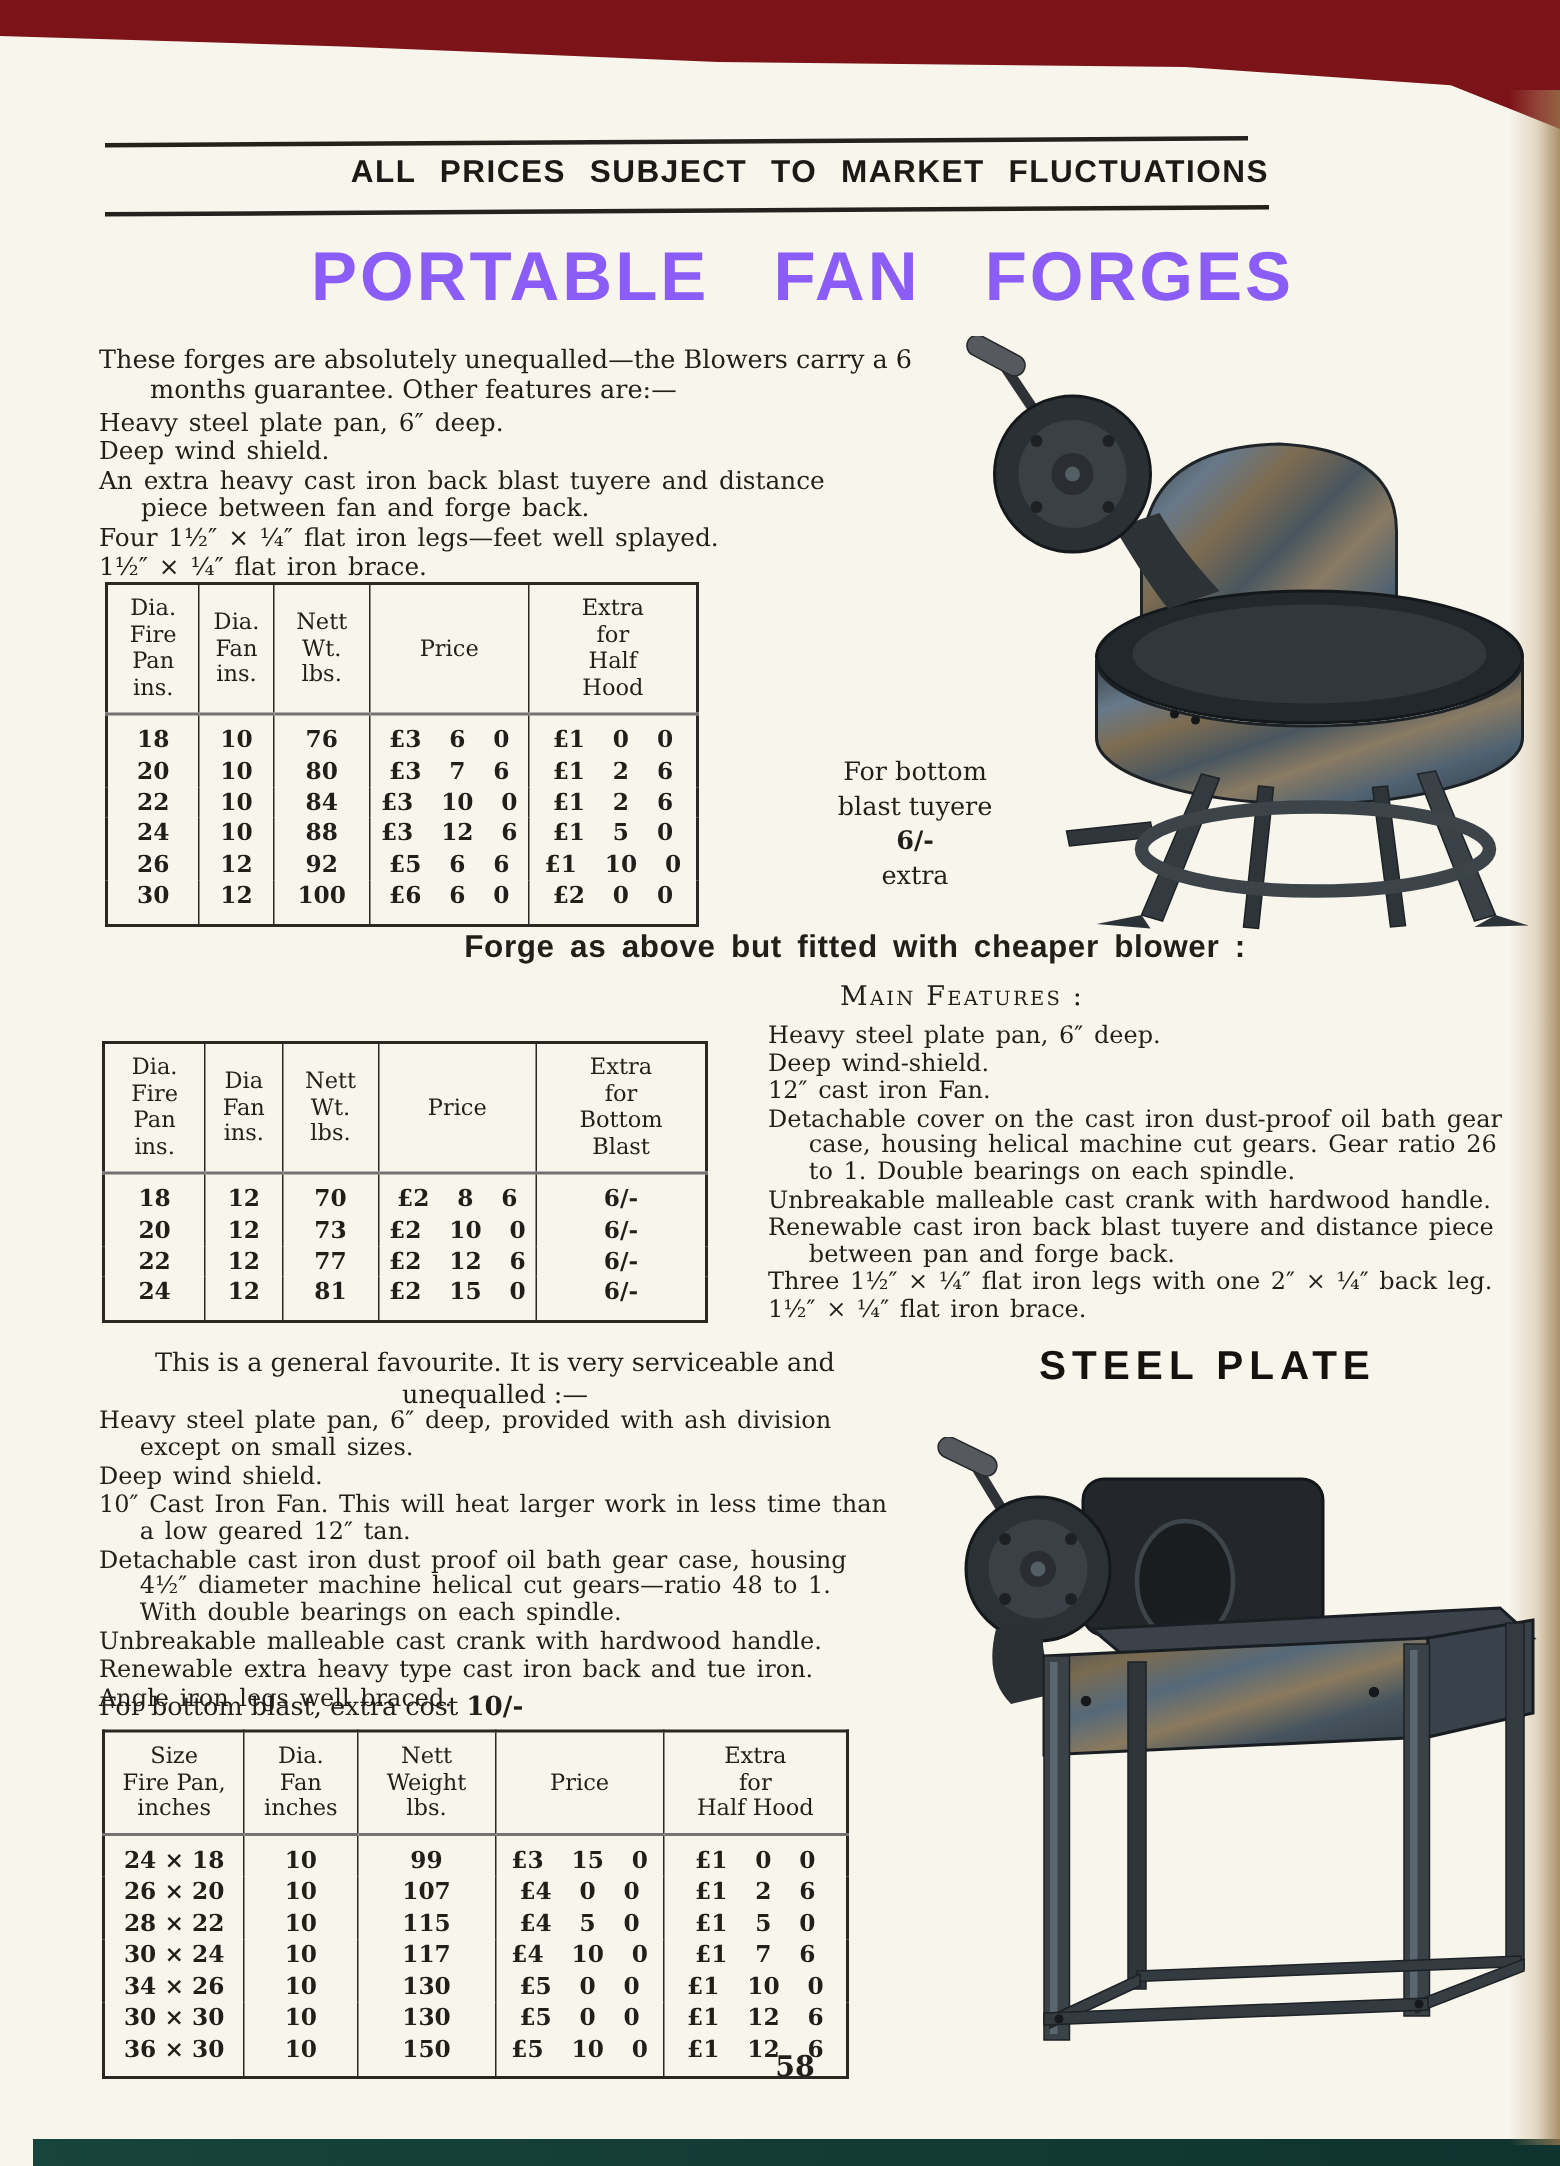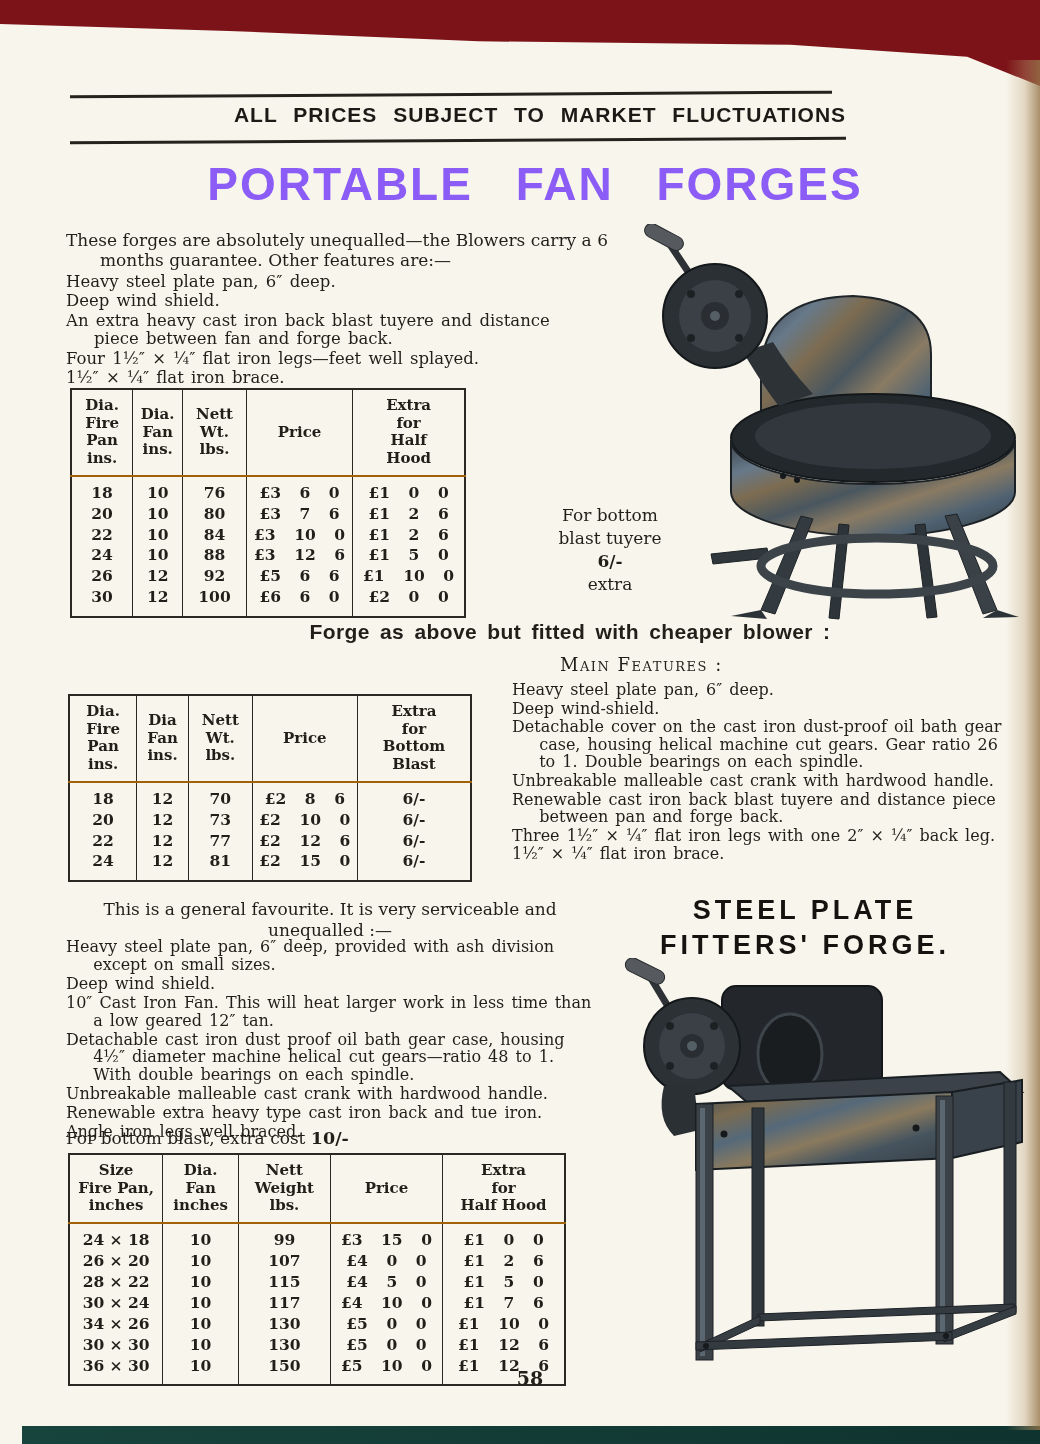--- a/index.html
+++ b/index.html
@@ -44,22 +44,22 @@
   .mf-feats{left:512px;top:681px;width:506px;font-size:16px;line-height:1.1;}
   .gf-lead{left:70px;top:899px;width:520px;text-align:center;font-size:17px;line-height:1.25;}
   .gf-feats{left:66px;top:938px;width:528px;font-size:16px;line-height:1.12;}
   .blast-note10{left:66px;top:1128px;width:520px;font-size:17px;}
   .blast-note10 b{font-size:17.5px;}
   .note-block{left:520px;top:504px;width:180px;text-align:center;font-size:17px;line-height:1.35;}
   .note-block .amount{font-weight:bold;}
   .page-num{left:400px;top:1367px;width:260px;text-align:center;font-weight:bold;font-size:19px;}
   
   table.catalog{border-collapse:collapse;border:2px solid #2b2823;background:transparent;}
-  table.catalog th{font-weight:bold;font-size:15px;line-height:1.18;white-space:pre-line;
-    text-align:center;vertical-align:middle;padding:7px 3px;border-bottom:2px solid #a16207;}
+  table.catalog th{font-weight:normal;font-size:15px;line-height:1.18;white-space:pre-line;
+    text-align:center;vertical-align:middle;padding:7px 3px;border-bottom:2px solid #737373;}
   table.catalog td{font-weight:bold;font-size:15.5px;text-align:center;padding:1px 3px;line-height:1.22;}
   table.catalog th + th, table.catalog td + td{border-left:1.6px solid #2b2823;}
   table.catalog tbody tr:first-child td{padding-top:7px;}
   table.catalog tbody tr:last-child td{padding-bottom:9px;}
   table.catalog td.c3, table.catalog td.c4{word-spacing:.85em;}
   #table1{left:70px;top:388px;width:396px;}
   #table2{left:68px;top:694px;width:404px;}
   #table3{left:68px;top:1153px;width:498px;}
   svg{display:block;}
 </style>
@@ -211,20 +211,21 @@
     <circle cx="76" cy="114" r="4" fill="#1d2124"></circle>
       <circle cx="124" cy="114" r="4" fill="#1d2124"></circle>
   </g>
 </svg>
 
 <div class="abs subheading">Forge as above but fitted with cheaper blower :</div>
 <div class="abs mf-title">Main Features :</div>
 <div class="abs mf-feats feat-list">
     <div class="hang">Heavy steel plate pan, 6″ deep.</div>
     <div class="hang">Deep wind-shield.</div>
+    <div class="hang">12″ cast iron Fan.</div>
     <div class="hang">Detachable cover on the cast iron dust-proof oil bath gear case, housing helical machine cut gears. Gear ratio 26 to 1. Double bearings on each spindle.</div>
     <div class="hang">Unbreakable malleable cast crank with hardwood handle.</div>
     <div class="hang">Renewable cast iron back blast tuyere and distance piece between pan and forge back.</div>
     <div class="hang">Three 1½″ × ¼″ flat iron legs with one 2″ × ¼″ back leg.</div>
     <div class="hang">1½″ × ¼″ flat iron brace.</div>
   </div>
 
 <table id="table2" class="abs catalog">
   <colgroup>
       <col style="width:68px">
@@ -293,21 +294,20 @@
     <div class="hang">Unbreakable malleable cast crank with hardwood handle.</div>
     <div class="hang">Renewable extra heavy type cast iron back and tue iron.</div>
     <div class="hang">Angle iron legs well braced.</div>
   </div>
 <div class="abs blast-note10">
   <span>For bottom blast, extra cost </span><b>10/-</b>
 </div>
 
 <div class="abs steel-heading">
   <div>STEEL PLATE</div>
-  <div>FITTERS' FORGE.</div>
 </div>
 
 <svg class="abs" style="left:600px;top:958px;" width="432" height="420" viewBox="0 0 432 420">
   <defs>
     <linearGradient id="fg2" x1="0" y1="0" x2="1" y2="1">
       <stop offset="0" stop-color="#434c53"></stop>
         <stop offset=".2" stop-color="#7a6b51"></stop>
       <stop offset=".38" stop-color="#55697a"></stop>
         <stop offset=".55" stop-color="#8a7a5e"></stop>
       <stop offset=".72" stop-color="#46545f"></stop>

